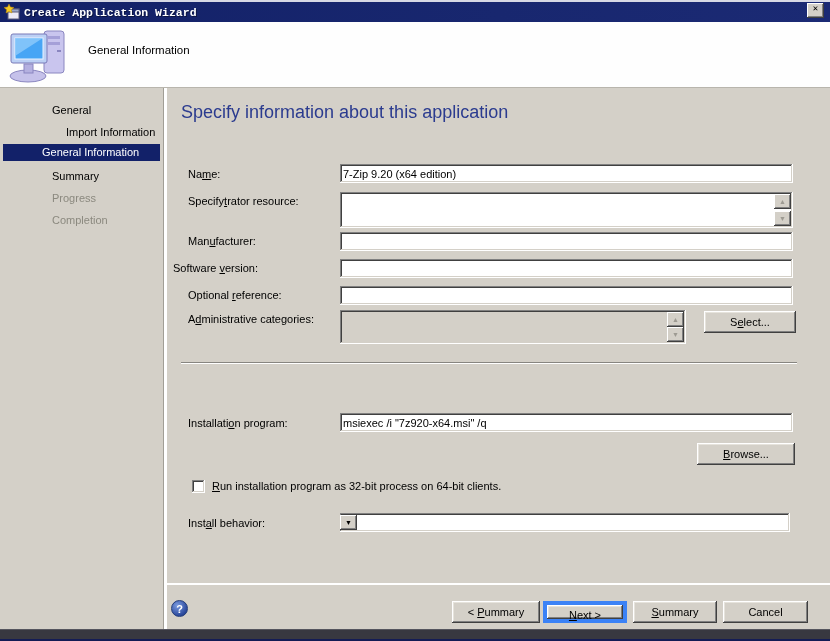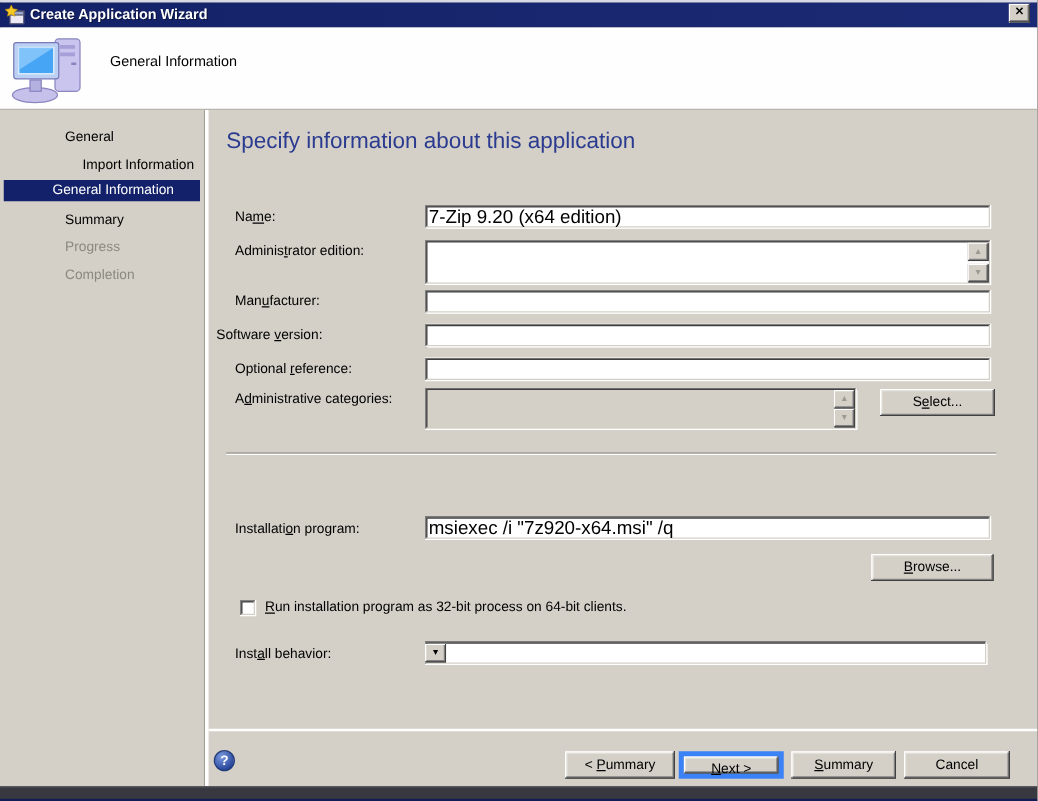--- a/index.html
+++ b/index.html
@@ -7,21 +7,21 @@
   .window{
     position:relative;width:830px;height:641px;overflow:hidden;
     font-family:"Liberation Sans",sans-serif;font-size:11px;color:#000;
     background:#D4D0C8;
     box-shadow:inset 1px 0 0 #8e8b84, inset -1px 0 0 #8e8b84;
   }
   
   .edge-top{position:absolute;left:0;top:0;width:830px;height:2px;background:#d7d9e5;}
   .titlebar{position:absolute;left:0;top:2px;width:830px;height:20px;
     background:linear-gradient(90deg,#132168,#18276f 60%,#1b2a74);
-    display:flex;align-items:center;padding:0 4px;}
+    display:flex;align-items:center;padding:0 4px;font-family:Liberation Mono, monospace;}
   .titlebar .ttext{color:#fff;font-weight:bold;font-size:11.5px;margin-left:4px;
     text-shadow:1px 1px 0 rgba(0,0,0,.4);}
   .close-btn{position:absolute;right:6px;top:1px;width:17px;height:15px;
     background:#d4d0c8;color:#000;font-size:9px;line-height:13px;text-align:center;
     box-shadow:inset -1px -1px 0 #404040, inset 1px 1px 0 #fff, inset -2px -2px 0 #808080;
     cursor:default;font-weight:bold;}
   
   .header{position:absolute;left:0;top:22px;width:830px;height:66px;background:#fefefe;
     border-bottom:1px solid #b8b5ad;}
   .header-title{position:absolute;left:88px;top:22px;font-size:11.5px;color:#000;}
@@ -32,21 +32,21 @@
     border-left:1px solid #a19e96;}
   .nav-item{position:absolute;height:16px;line-height:16px;white-space:nowrap;margin-left:38px;}
   .nav-sel{position:absolute;left:3px;width:157px;height:17px;line-height:17px;
     background:#122169;color:#fff;padding-left:39px;}
   .nav-dim{color:#8B897F;}
   
   .main{position:absolute;left:167px;top:88px;width:663px;height:541px;background:#D4D0C8;}
   .heading{position:absolute;left:14px;top:14px;font-size:18px;color:#2B3B8F;}
   .lbl{position:absolute;height:14px;line-height:14px;white-space:nowrap;}
   .txt{position:absolute;height:19px;border:none;background:#fff;padding:0 3px;margin:0;
-    font-family:"Liberation Sans",sans-serif;font-size:15px;outline:none;
+    font-family:"Liberation Sans",sans-serif;font-size:11px;outline:none;
     box-shadow:inset -1px -1px 0 #fff, inset 1px 1px 0 #808080, inset -2px -2px 0 #d4d0c8, inset 2px 2px 0 #404040;}
   .box{position:absolute;background:#fff;
     box-shadow:inset -1px -1px 0 #fff, inset 1px 1px 0 #808080, inset -2px -2px 0 #d4d0c8, inset 2px 2px 0 #404040;
     display:flex;}
   .box .fill{flex:1;}
   .sbcol{width:17px;margin:2px 2px 2px 0;display:flex;flex-direction:column;justify-content:space-between;}
   .sbtn{width:17px;height:15px;background:#d4d0c8;text-align:center;line-height:15px;
     font-size:7px;color:#9d9a92;
     box-shadow:inset -1px -1px 0 #404040, inset 1px 1px 0 #fff, inset -2px -2px 0 #808080;}
   .box.disabled{background:#d4d0c8;}
@@ -118,21 +118,21 @@
     <div class="nav-item nav-dim" style="left:14px;top:124px">Completion</div>
   </div>
   <div class="vdivider"></div>
 
   <div class="main">
     <div class="heading">Specify information about this application</div>
 
     <label class="lbl" style="left:21px;top:79px"><span>Na</span><u>m</u><span>e:</span></label>
     <input class="txt" style="left: 173px; top: 76px; width: 453px;" value="7-Zip 9.20 (x64 edition)">
 
-    <label class="lbl" style="left:21px;top:106px"><span>Adminis</span><u>t</u><span>rator edition:</span></label>
+    <label class="lbl" style="left:21px;top:106px"><span>Specify</span><u>t</u><span>rator resource:</span></label>
     <div class="box" style="left:173px;top:104px;width:453px;height:36px">
       <div class="fill"></div>
       <div class="sbcol">
         <div class="sbtn">▲</div>
         <div class="sbtn">▼</div>
       </div>
     </div>
 
     <label class="lbl" style="left:21px;top:146px"><span>Man</span><u>u</u><span>facturer:</span></label>
     <input class="txt" style="left: 173px; top: 144px; width: 453px;" value="">

